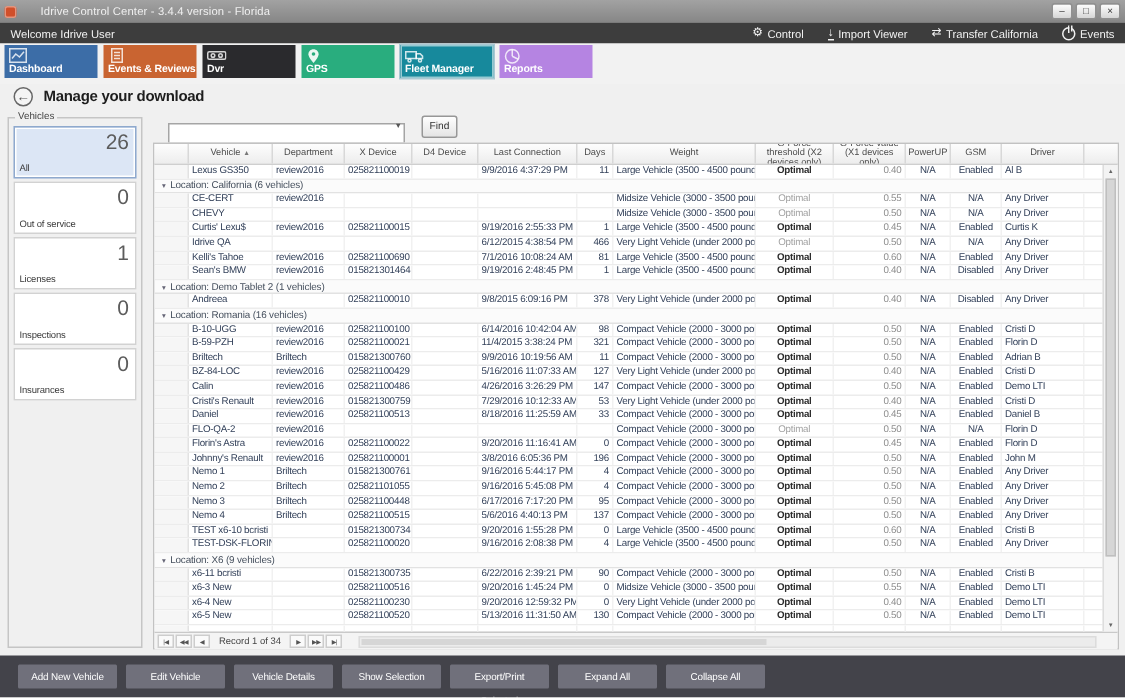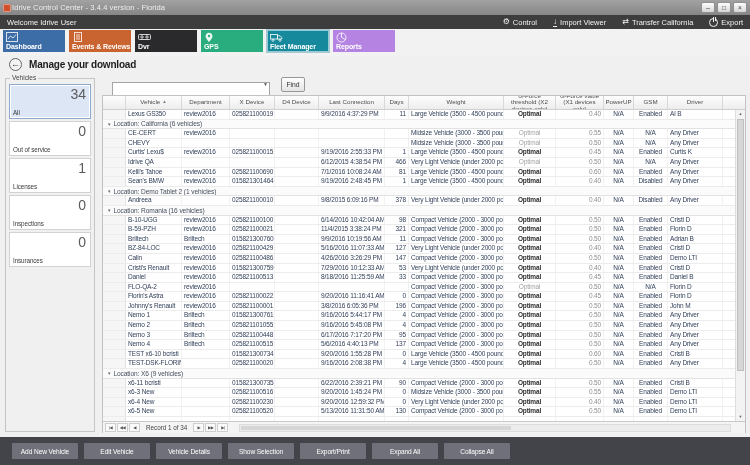--- a/index.html
+++ b/index.html
@@ -1,20 +1,20 @@
 <!DOCTYPE html>
 <html><head>
 <meta charset="utf-8">
 <style>
   html,body{margin:0;padding:0;}
   body{width:750px;height:465px;position:relative;overflow:hidden;background:#f0f0f0;
        font-family:"Liberation Sans",sans-serif;-webkit-font-smoothing:antialiased;}
   
   .titlebar{position:absolute;top:0;left:0;right:0;height:15px;background:linear-gradient(#a2a2a2,#868686);
-            display:flex;align-items:center;padding:0 3px;gap:1px;box-sizing:border-box;}
+            display:flex;align-items:center;padding:0 3px;gap:16px;box-sizing:border-box;}
   .app-icon{width:8px;height:8px;border-radius:2px;background:#d14f2a;box-shadow:inset 0 0 0 1px rgba(255,255,255,.4);}
   .title-text{font-size:7.5px;color:#f0f0f0;letter-spacing:.1px;}
   .win-controls{margin-left:auto;display:flex;gap:2px;}
   .win-btn{width:14px;height:11px;background:linear-gradient(#fdfdfd,#d6d6d6);border:1px solid #909090;
            border-radius:2px;font-size:6.5px;line-height:9px;text-align:center;color:#333;box-sizing:border-box;}
   
   .menubar{position:absolute;top:15px;left:0;right:0;height:14px;background:#3d3d3d;display:flex;
            align-items:center;padding:0 7px;box-sizing:border-box;}
   .welcome{font-size:7.5px;color:#f2f2f2;}
   .menu-items{margin-left:auto;display:flex;gap:16px;align-items:center;}
@@ -118,21 +118,21 @@
       <span class="menu-item">
         <span class="glyph import-glyph">↓</span>
         <span>Import Viewer</span>
       </span>
       <span class="menu-item">
         <span class="glyph">⇄</span>
         <span>Transfer California</span>
       </span>
       <span class="menu-item">
         <span class="power-icon"></span>
-        <span>Export</span>
+        <span>Events</span>
       </span>
     </span>
 </div>
 
 <div class="tabstrip">
     <div class="tab" style="background: rgb(60, 109, 167);"><span><svg width="12" height="10" viewBox="0 0 12 10">
           <rect x="0.5" y="0.5" width="11" height="9" fill="none" stroke="rgba(255,255,255,.8)" stroke-width="1"></rect>
           <polyline points="2,7 4.5,4 7,6 10,2.5" fill="none" stroke="rgba(255,255,255,.8)" stroke-width="1"></polyline>
         </svg></span><span class="tlabel">Dashboard</span></div>
     <div class="tab" style="background: rgb(201, 100, 49);"><span><svg width="12" height="10" viewBox="0 0 12 10">
@@ -165,21 +165,21 @@
 
 <div class="pageheader">
   <span class="back-btn">←</span>
   <span class="page-title">Manage your download</span>
 </div>
 
 <div class="sidebar">
   <span class="sidebar-label">Vehicles</span>
   <div class="cards">
       <div class="card selected">
-        <span class="card-value">34</span>
+        <span class="card-value">26</span>
         <span class="card-label">All</span>
       </div>
       <div class="card">
         <span class="card-value">0</span>
         <span class="card-label">Out of service</span>
       </div>
       <div class="card">
         <span class="card-value">1</span>
         <span class="card-label">Licenses</span>
       </div>

